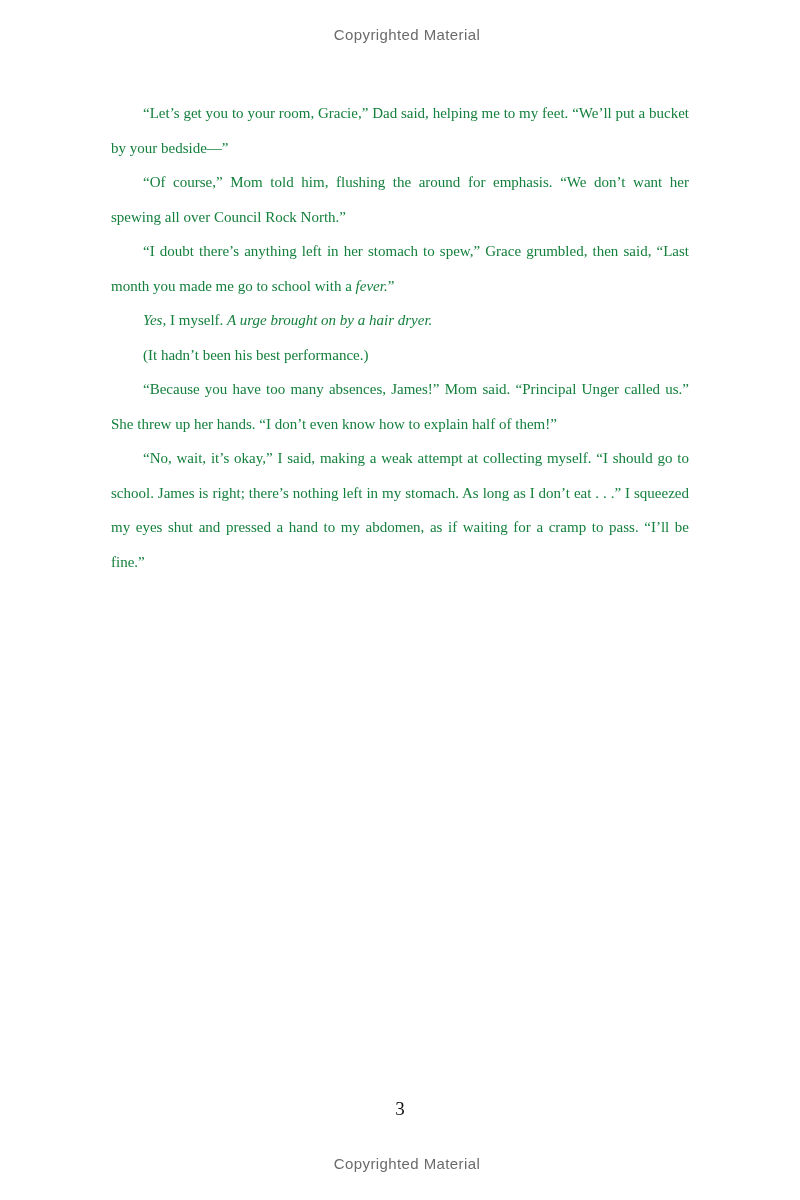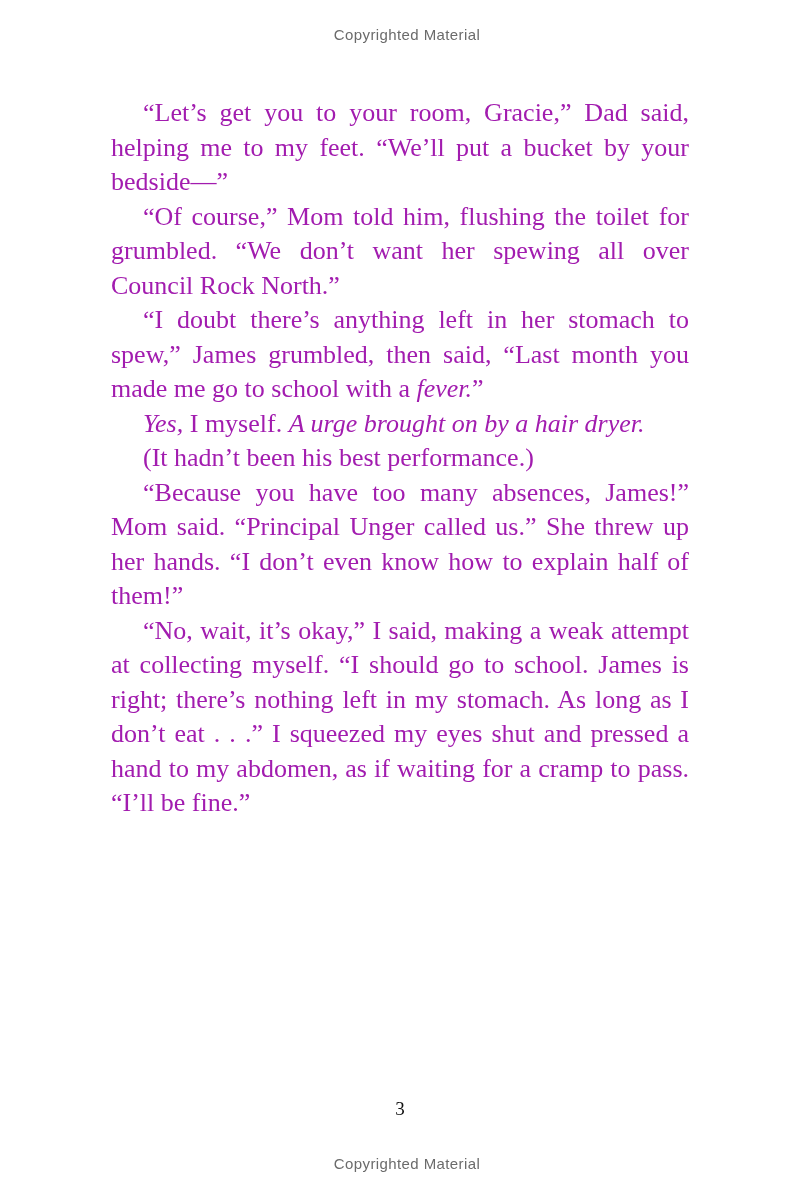--- a/index.html
+++ b/index.html
@@ -32,25 +32,25 @@
     color: #6b6b6b;
   }
   .watermark-top { top: 26px; }
   .watermark-bottom { top: 1155px; }
 
   .body-text {
     position: absolute;
     left: 111px;
     top: 96px;
     width: 578px;
-    font-size: 26px;
+    font-size: 15px;
     line-height: 34.5px;
     text-align: justify;
     text-justify: inter-word;
-    color: #a21caf;
+    color: #15803d;
   }
   .body-text p {
     margin: 0;
     text-indent: 32px;
     hyphens: auto;
   }
   .body-text p.last-line-natural {
     text-align-last: left;
   }
   em {
@@ -70,24 +70,24 @@
 
 <div class="page">
 
   <div class="watermark watermark-top">Copyrighted Material</div>
 
   <div class="body-text">
 
     <p>“Let’s get you to your room, Gracie,” Dad said, helping me to my feet. “We’ll put a bucket by your bedside—”</p>
 
 
-    <p>“Of course,” Mom told him, flushing the toilet for grumbled. “We don’t want her spewing all over Council Rock North.”</p>
+    <p>“Of course,” Mom told him, flushing the around for emphasis. “We don’t want her spewing all over Council Rock North.”</p>
 
     <p>
-      <span>“I doubt there’s anything left in her stomach to spew,” James grumbled, then said, “Last month you made me go to school with a </span><em>fever.</em><span>”</span>
+      <span>“I doubt there’s anything left in her stomach to spew,” Grace grumbled, then said, “Last month you made me go to school with a </span><em>fever.</em><span>”</span>
     </p>
 
     <p class="last-line-natural">
       <em>Yes,</em><span> I myself. </span><em>A urge brought on by a hair dryer.</em>
     </p>
 
     <p class="last-line-natural">(It hadn’t been his best performance.)</p>
 
     <p>“Because you have too many absences, James!” Mom said. “Principal Unger called us.” She threw up her hands. “I don’t even know how to explain half of them!”</p>
 

